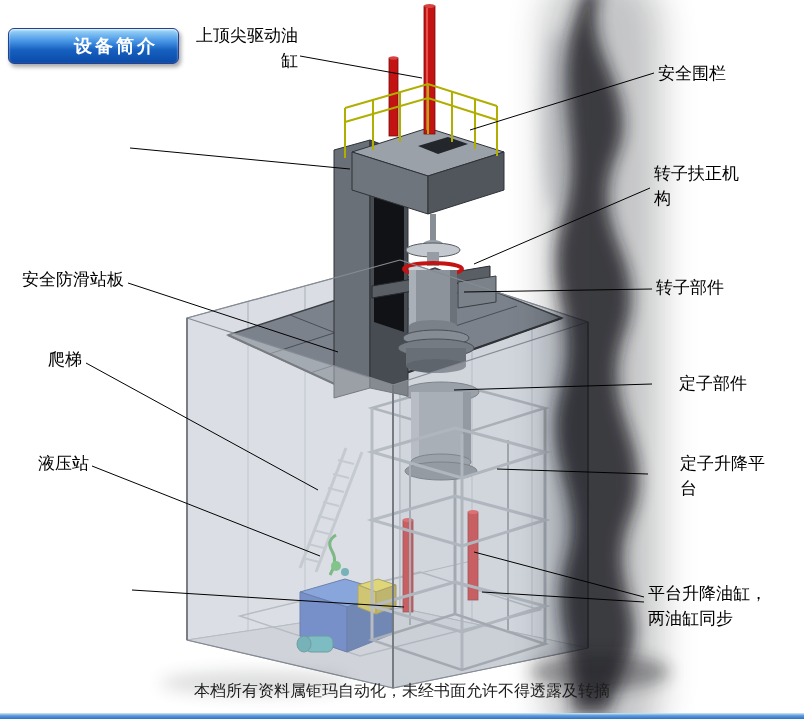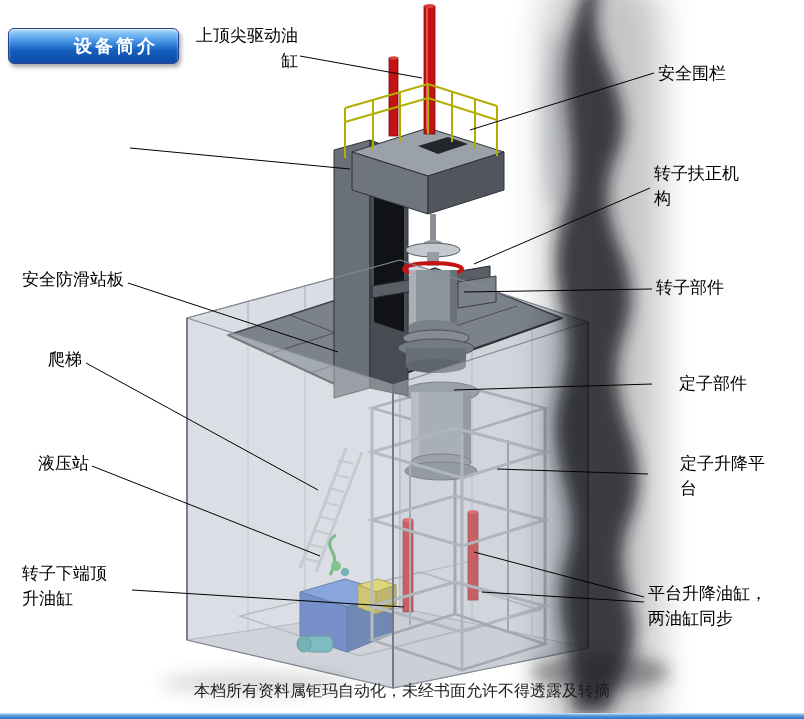--- a/index.html
+++ b/index.html
@@ -224,21 +224,19 @@
   <div class="callout" style="left:658px;top:62px;">安全围栏</div>
   <div class="callout" style="left:654px;top:162px;">转子扶正机
 构</div>
   <div class="callout" style="left:22px;top:268px;">安全防滑站板</div>
   <div class="callout" style="left:656px;top:276px;">转子部件</div>
   <div class="callout" style="left:48px;top:348px;">爬梯</div>
   <div class="callout" style="left:679px;top:372px;">定子部件</div>
   <div class="callout" style="left:38px;top:452px;">液压站</div>
   <div class="callout" style="left:652px;top:452px;margin-left:28px;">定子升降平
 台</div>
-  <div class="callout" style="left:22px;top:562px;">转子下端顶
-升油缸</div>
   <div class="callout" style="left:648px;top:582px;">平台升降油缸，
 两油缸同步</div>
 
   <div class="footer">本档所有资料属钜玛自动化，未经书面允许不得透露及转摘</div>
 
   <div class="bottombar"></div>
 </div>
 
 </body></html>

